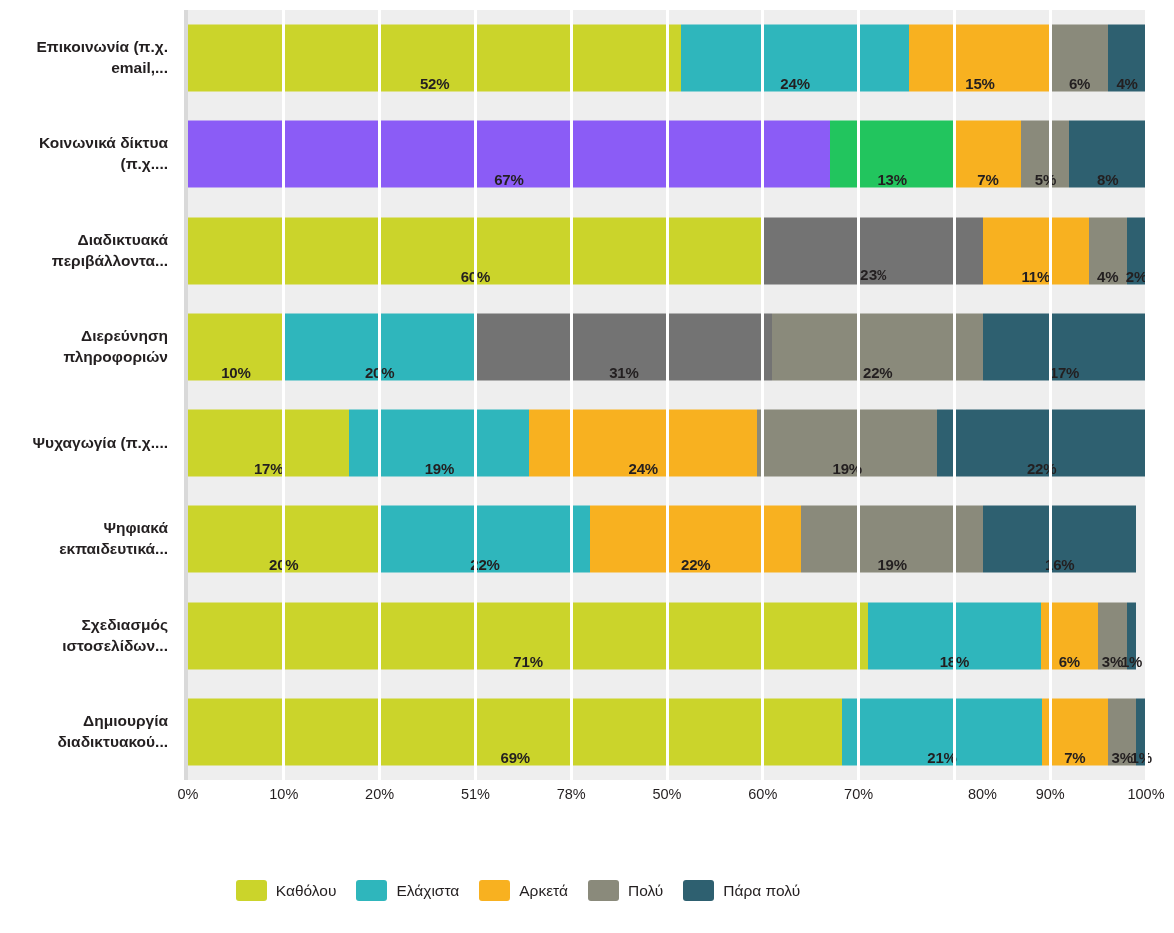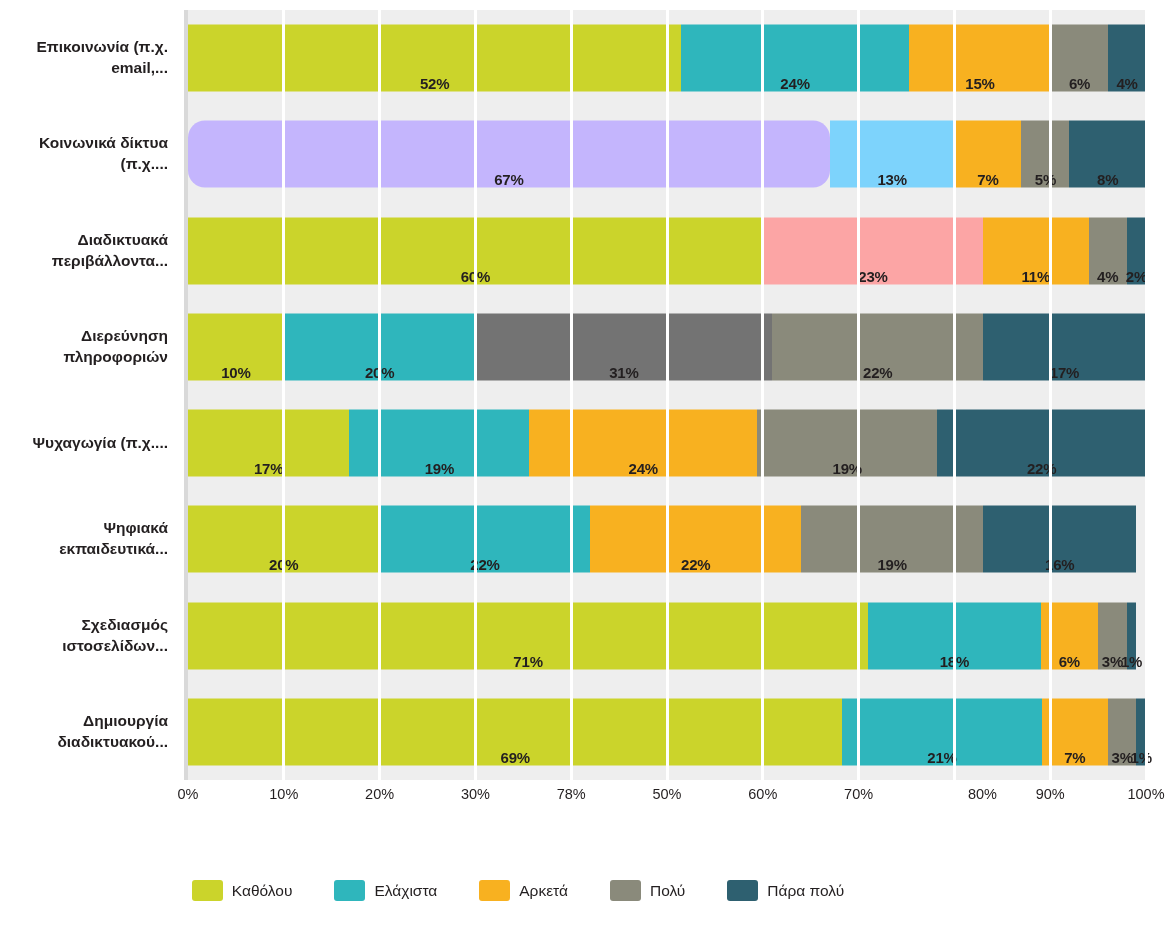--- a/index.html
+++ b/index.html
@@ -140,21 +140,21 @@
 
   
   .legend {
     position: absolute;
     left: 0;
     top: 880px;
     width: 1036px;
     display: flex;
     justify-content: center;
     align-items: center;
-    gap: 42px;
+    gap: 20px;
   }
   .legend-item {
     display: flex;
     align-items: center;
     gap: 9px;
   }
   .legend-swatch {
     width: 31px;
     height: 21px;
     border-radius: 3px;
@@ -216,43 +216,43 @@
             <div class="seg" title="Πολύ" style="width: 6%; background: rgb(138, 138, 123);">
               <span class="seg-label">6%</span>
             </div>
             <div class="seg" title="Πάρα πολύ" style="width: 4%; background: rgb(46, 96, 112);">
               <span class="seg-label">4%</span>
             </div>
           </div>
         </div>
         <div class="row">
           <div class="bar">
-            <div class="seg" title="Καθόλου" style="width: 67%; background: #c4b5fd; border-radius: 17px;">
+            <div class="seg" title="Καθόλου" style="width: 67%; background: #8b5cf6;">
               <span class="seg-label">67%</span>
             </div>
-            <div class="seg" title="Ελάχιστα" style="width: 13%; background: #7dd3fc;">
+            <div class="seg" title="Ελάχιστα" style="width: 13%; background: #22c55e;">
               <span class="seg-label">13%</span>
             </div>
             <div class="seg" title="Αρκετά" style="width: 7%; background: rgb(248, 177, 32);">
               <span class="seg-label">7%</span>
             </div>
             <div class="seg" title="Πολύ" style="width: 5%; background: rgb(138, 138, 123);">
               <span class="seg-label">5%</span>
             </div>
             <div class="seg" title="Πάρα πολύ" style="width: 8%; background: rgb(46, 96, 112);">
               <span class="seg-label">8%</span>
             </div>
           </div>
         </div>
         <div class="row">
           <div class="bar">
             <div class="seg" title="Καθόλου" style="width: 60%; background: rgb(203, 212, 43);">
               <span class="seg-label">60%</span>
             </div>
-            <div class="seg" title="Ελάχιστα" style="width: 23%; background: #fca5a5;">
+            <div class="seg" title="Ελάχιστα" style="width: 23%; background: #737373; font-family: Liberation Mono, monospace;">
               <span class="seg-label">23%</span>
             </div>
             <div class="seg" title="Αρκετά" style="width: 11%; background: rgb(248, 177, 32);">
               <span class="seg-label">11%</span>
             </div>
             <div class="seg" title="Πολύ" style="width: 4%; background: rgb(138, 138, 123);">
               <span class="seg-label">4%</span>
             </div>
             <div class="seg" title="Πάρα πολύ" style="width: 2%; background: rgb(46, 96, 112);">
               <span class="seg-label">2%</span>
@@ -366,21 +366,21 @@
         <div class="gridline" style="left: calc(80% - 1.5px);"></div>
         <div class="gridline" style="left: calc(90% - 1.5px);"></div>
         <div class="gridline" style="left: calc(100% - 1.5px);"></div>
       </div>
   </div>
 
   <div class="x-axis">
       <div class="tick" style="left: 0%;">0%</div>
       <div class="tick" style="left: 10%;">10%</div>
       <div class="tick" style="left: 20%;">20%</div>
-      <div class="tick" style="left: 30%;">30%</div>
+      <div class="tick" style="left: 30%;">51%</div>
       <div class="tick" style="left: 40%;">78%</div>
       <div class="tick" style="left: 50%;">50%</div>
       <div class="tick" style="left: 60%;">60%</div>
       <div class="tick" style="left: 70%;">70%</div>
       <div class="tick" style="left: 80%; margin-left: 28px;">80%</div>
       <div class="tick" style="left: 90%;">90%</div>
       <div class="tick" style="left: 100%;">100%</div>
     </div>
 
   <div class="legend">

